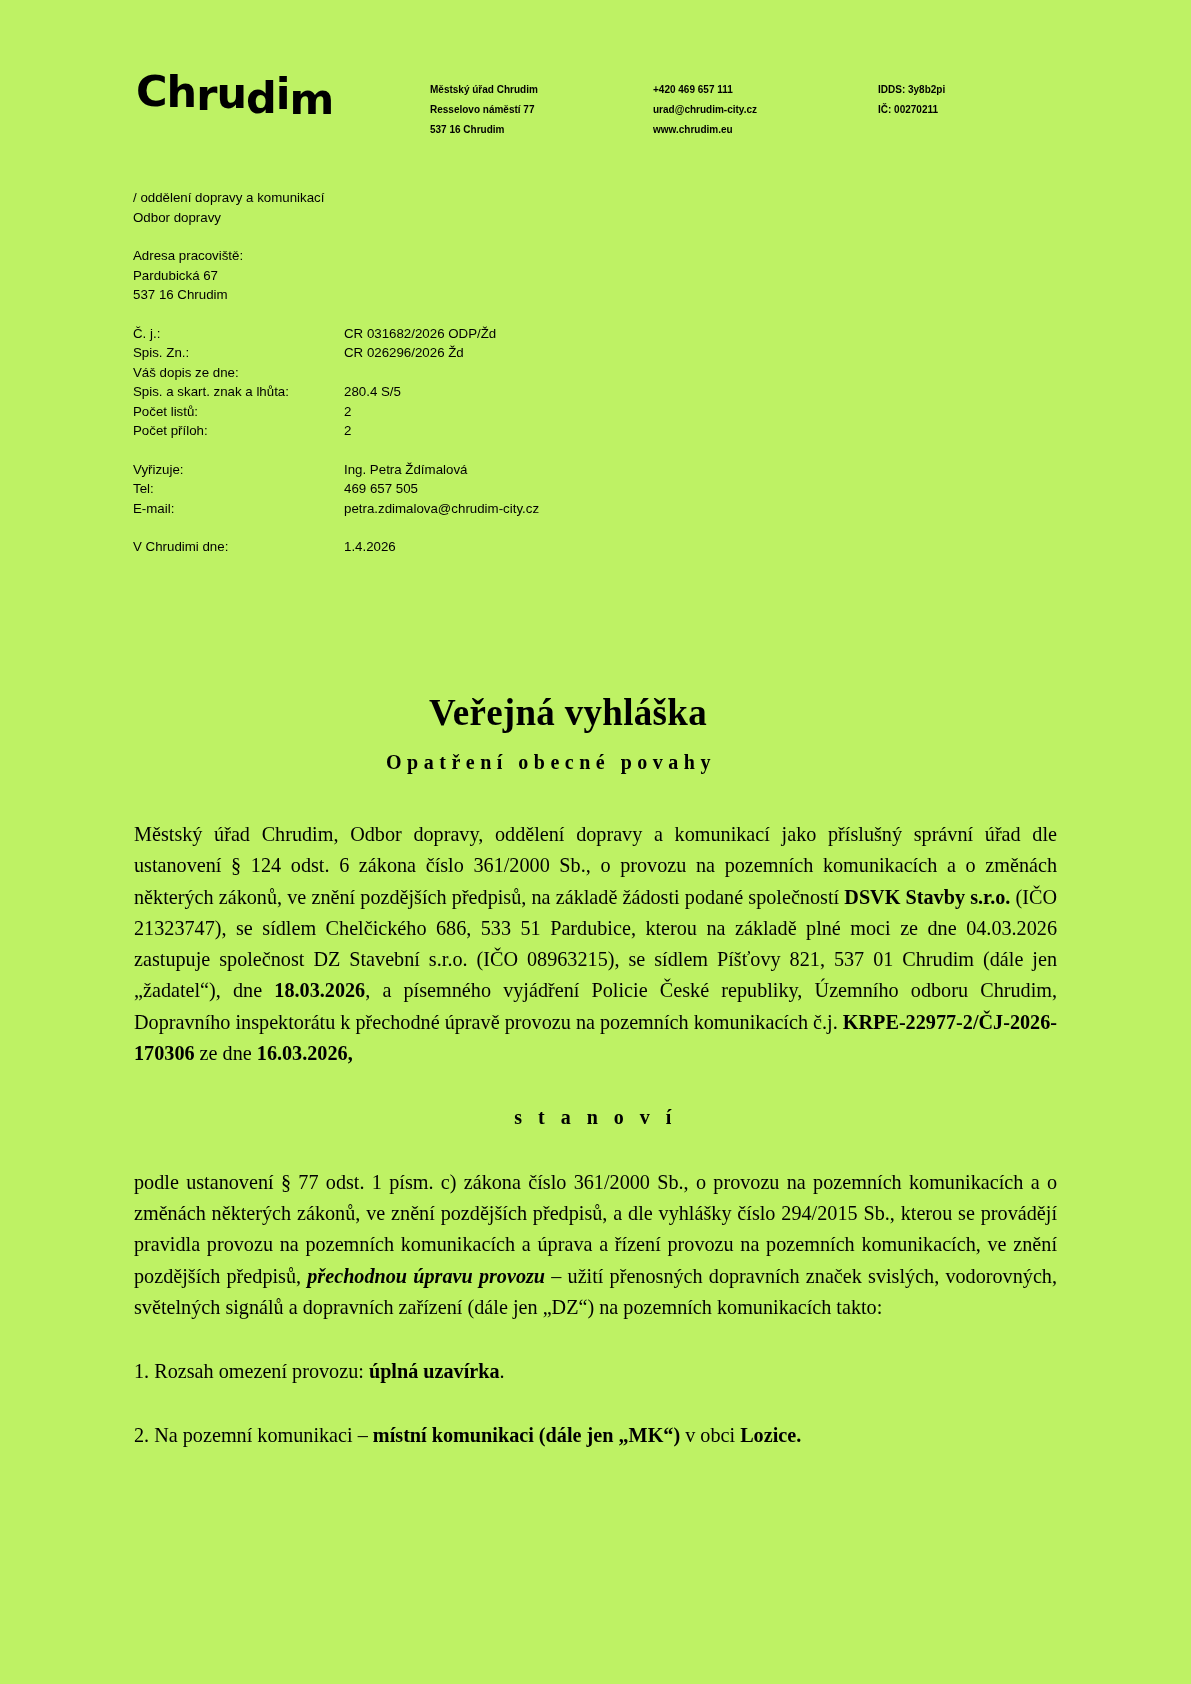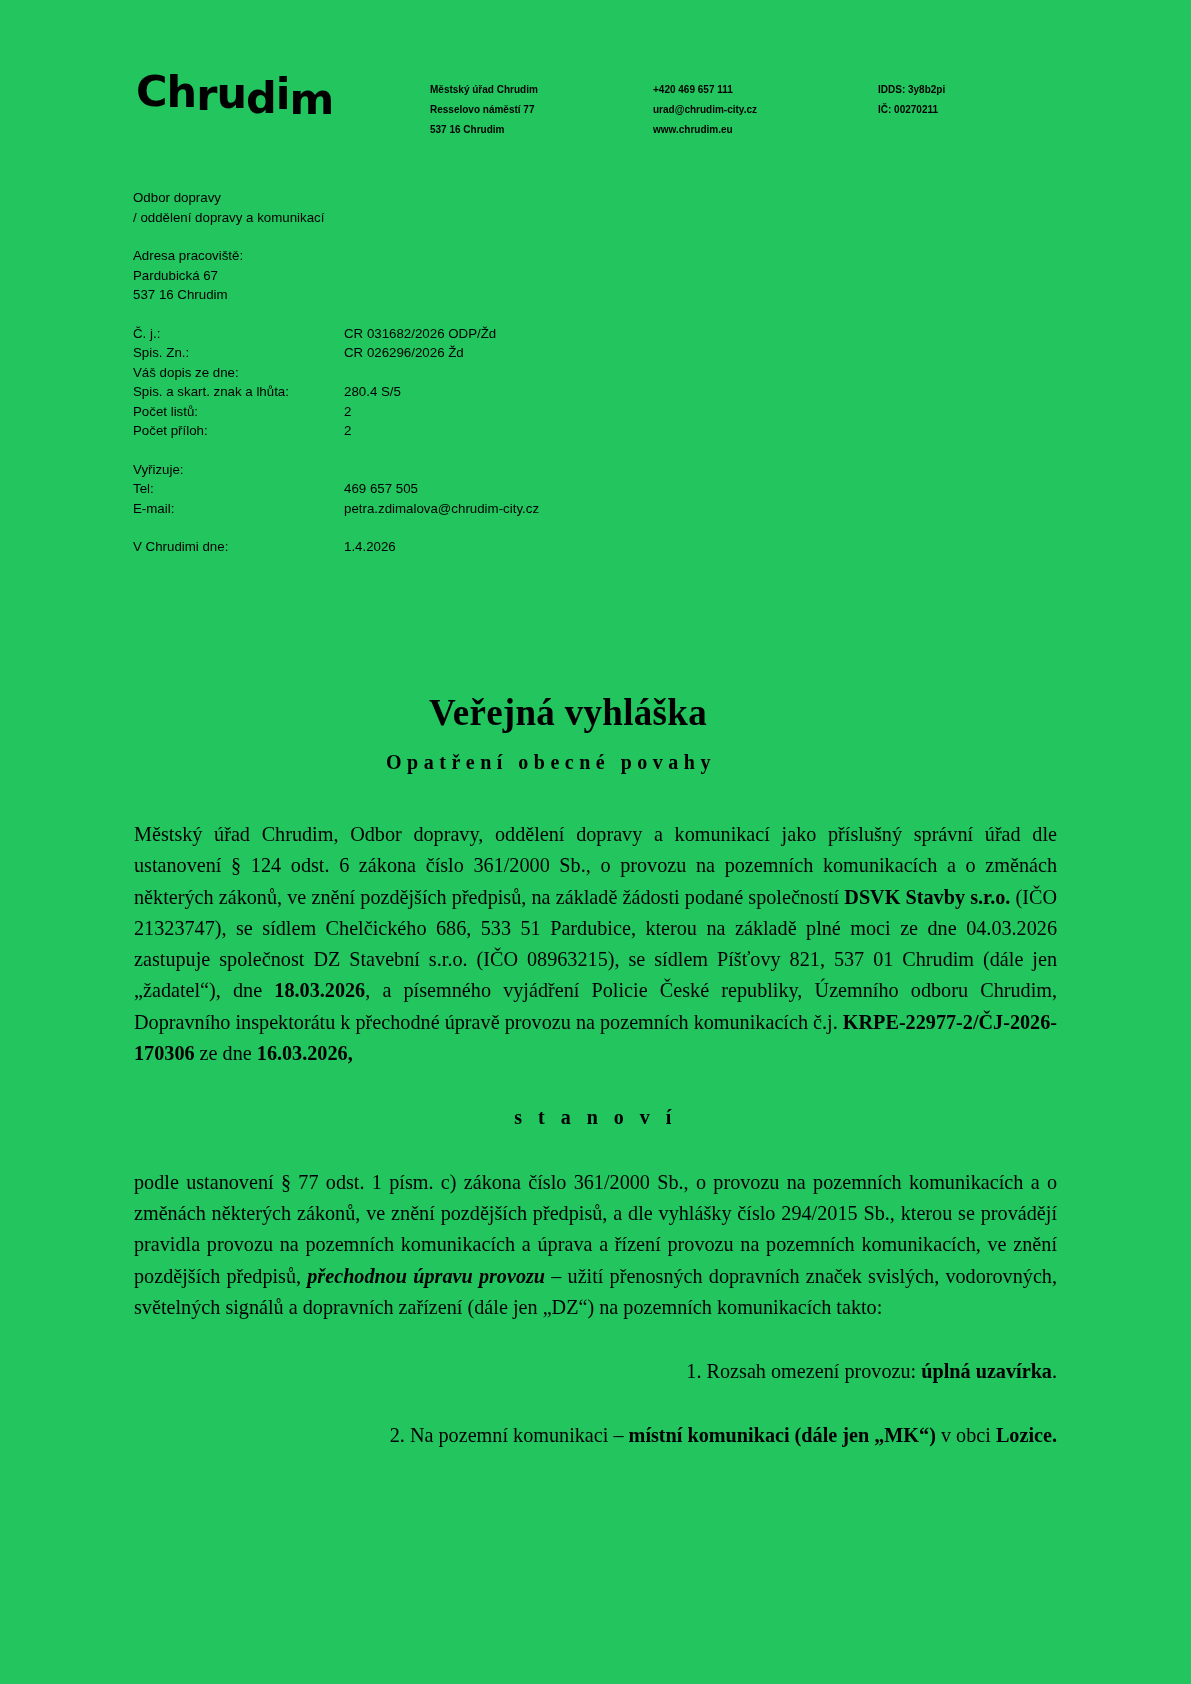--- a/index.html
+++ b/index.html
@@ -14,21 +14,21 @@
     font-family: "Liberation Serif", "DejaVu Serif", serif;
     color: #000000;
     overflow: hidden;
   }
 
   .page {
     position: absolute;
     left: 0; top: 0;
     width: 1191px;
     height: 1684px;
-    background: #22c55e;
+    background: #bef264;
   }
 
   
   .header {
     position: absolute;
     left: 136px;
     top: 68px;
     width: 920px;
     height: 70px;
   }
@@ -122,21 +122,21 @@
   }
   .body-text p { margin: 1px; }
   .para-gap { height: 31px; }
   .centered-word {
     text-align: center;
     font-weight: bold;
     letter-spacing: 5.5px;
     font-size: 20px;
   }
   .item {
-    text-align: right;
+    text-align: left;
   }
   b, strong { font-weight: bold; }
   .bi { font-weight: bold; font-style: italic; }
 </style>
 </head>
 <body>
 
 <div class="page">
 
   <div class="header">
@@ -158,22 +158,22 @@
 
     <div class="hdr-col hdr-col-3">
       <div>IDDS: 3y8b2pi</div>
       <div>IČ: 00270211</div>
     </div>
   </div>
 
   <div class="meta">
 
     <div class="meta-group">
+      <div class="meta-line">/ oddělení dopravy a komunikací</div>
       <div class="meta-line">Odbor dopravy</div>
-      <div class="meta-line">/ oddělení dopravy a komunikací</div>
     </div>
 
     <div class="meta-group">
       <div class="meta-line">Adresa pracoviště:</div>
       <div class="meta-line">Pardubická 67</div>
       <div class="meta-line">537 16 Chrudim</div>
     </div>
 
     <div class="meta-group">
       <div class="meta-row">
@@ -198,20 +198,21 @@
       </div>
       <div class="meta-row">
         <span class="lbl">Počet příloh:</span>
         <span class="val">2</span>
       </div>
     </div>
 
     <div class="meta-group">
       <div class="meta-row">
         <span class="lbl">Vyřizuje:</span>
+        <span class="val">Ing. Petra Ždímalová</span>
       </div>
       <div class="meta-row">
         <span class="lbl">Tel:</span>
         <span class="val">469 657 505</span>
       </div>
       <div class="meta-row">
         <span class="lbl">E-mail:</span>
         <span class="val">petra.zdimalova@chrudim-city.cz</span>
       </div>
     </div>

